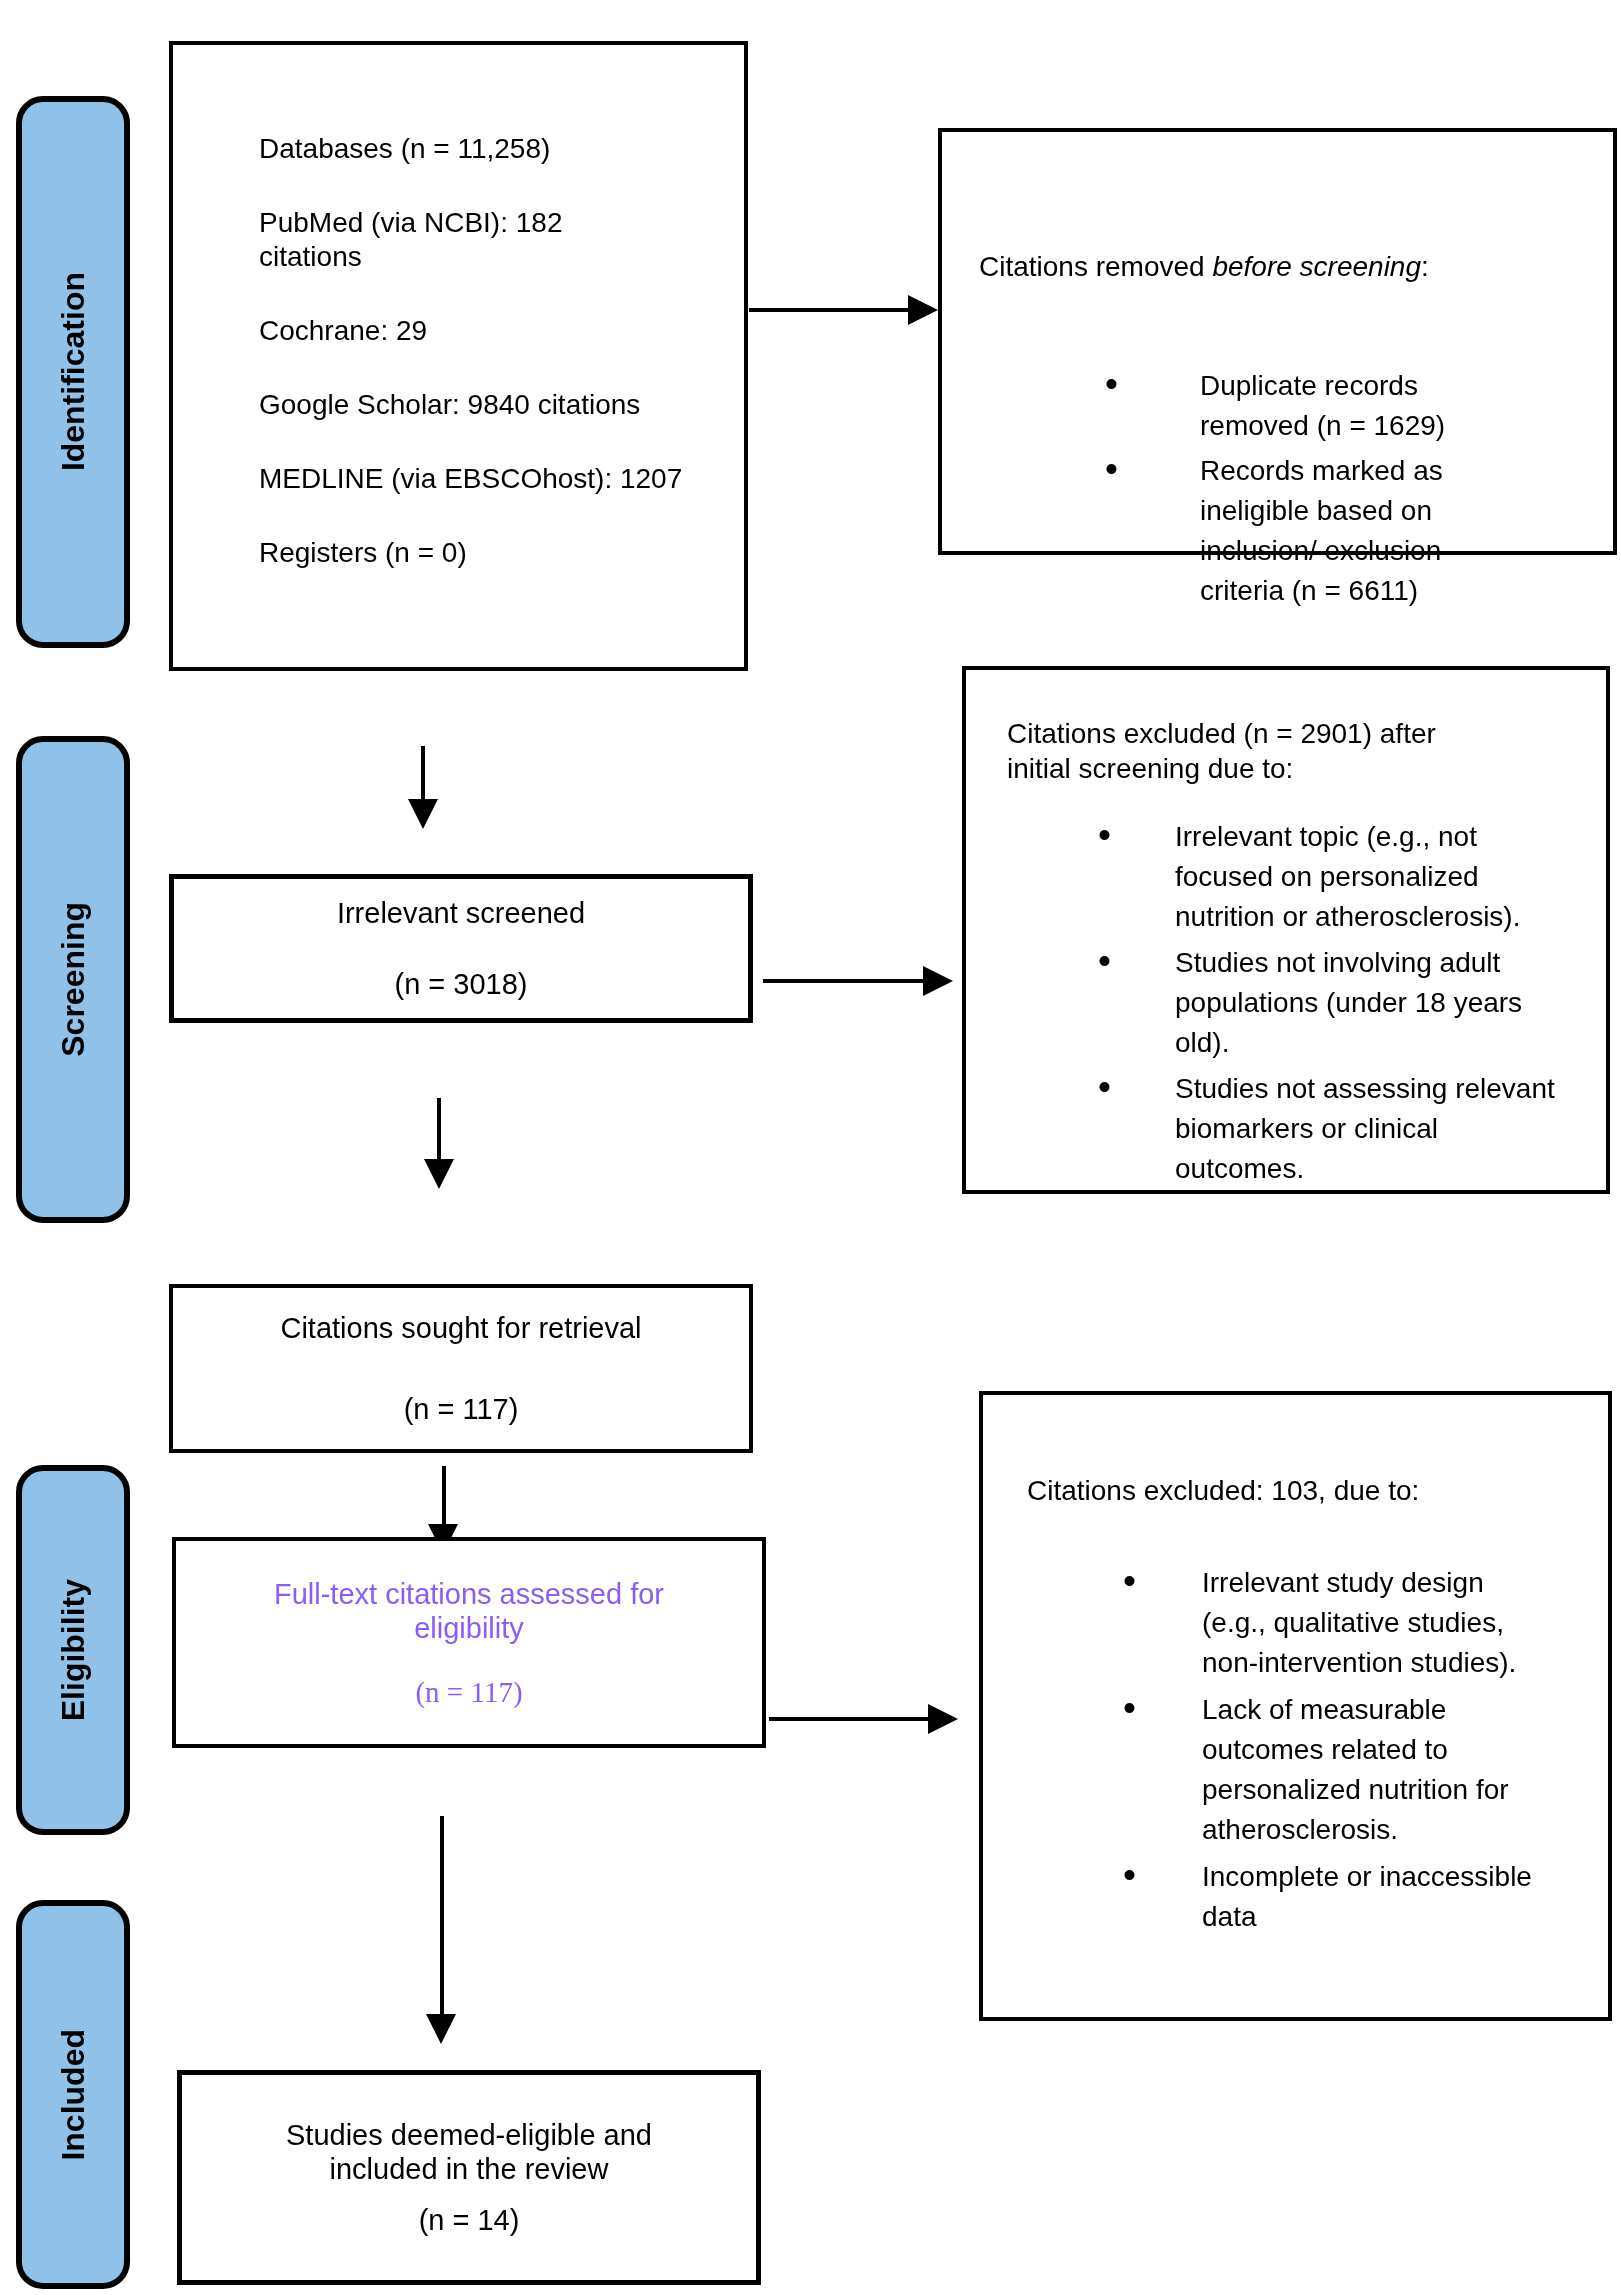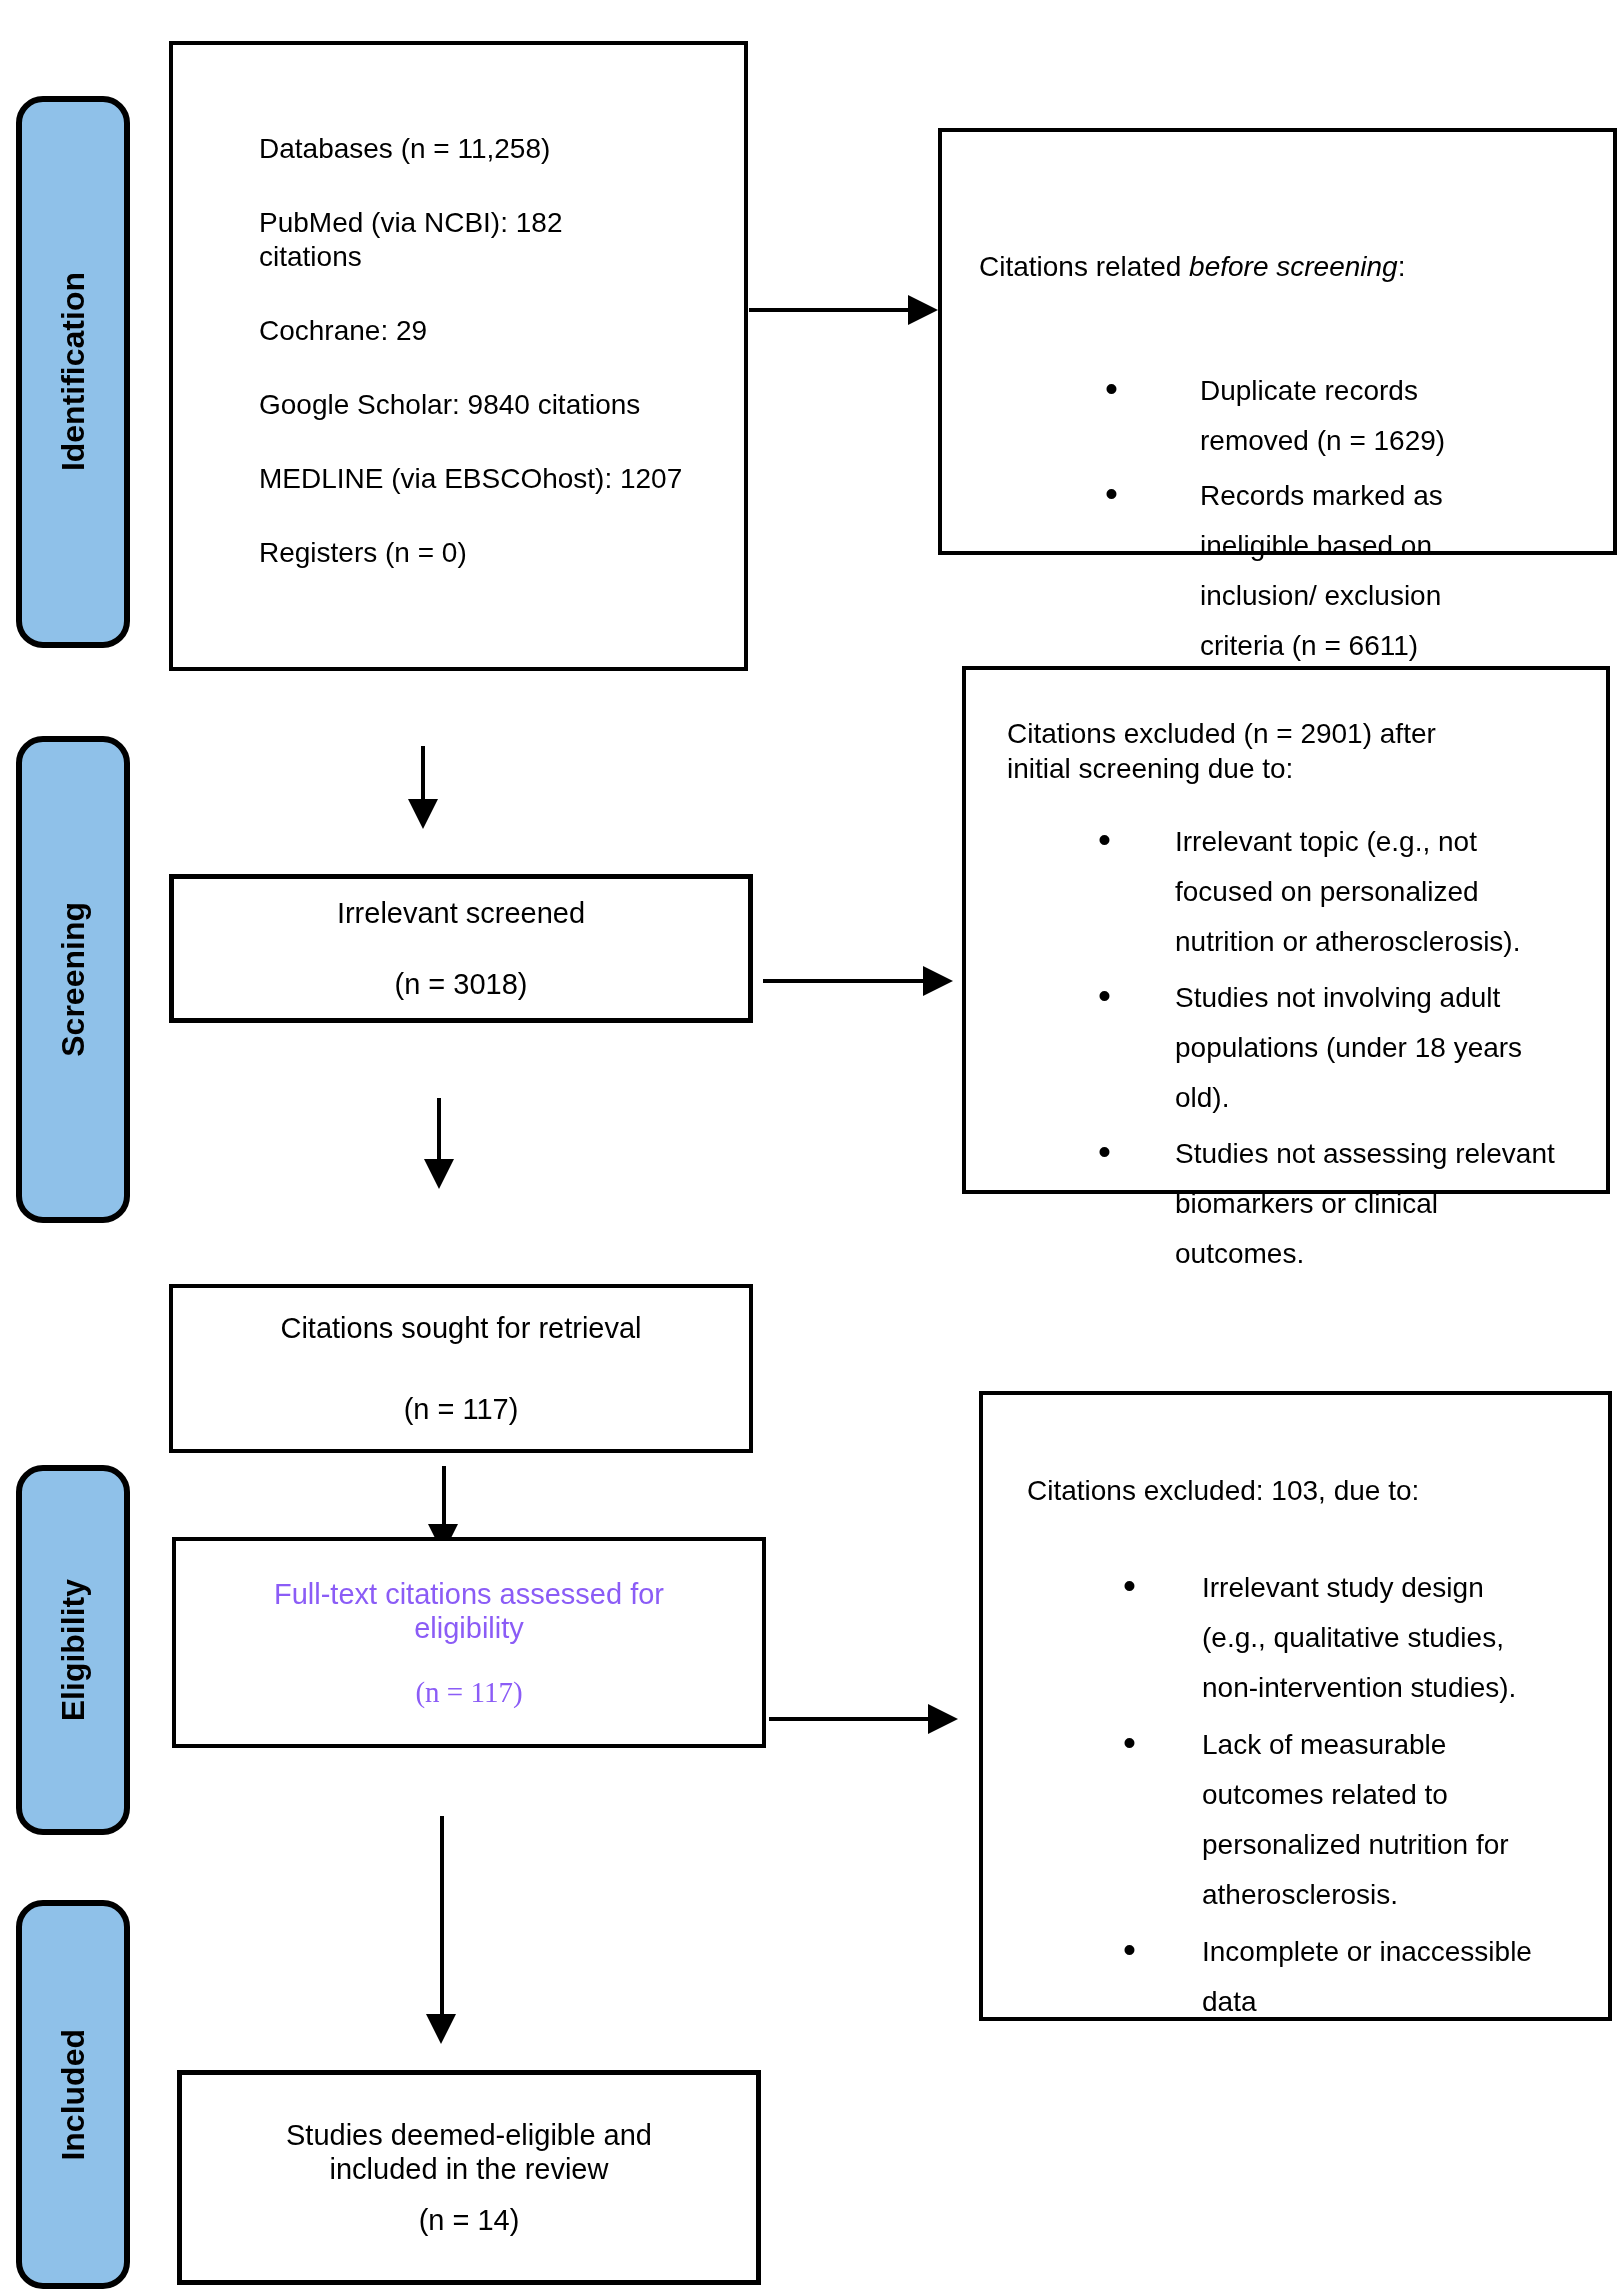--- a/index.html
+++ b/index.html
@@ -53,21 +53,21 @@
   .italic{font-style:italic;}
   
   ul.bullets{
     list-style:none;
     margin:0;
     padding:0;
   }
   ul.bullets li{
     position:relative;
     white-space:pre-line;
-    line-height:50px;
+    line-height:40px;
   }
   ul.bullets li::before{
     content:"\2022";
     position:absolute;
     left:0;
     top:-2px;
     font-size:37px;
   }
   
   ul.itemlist{
@@ -121,21 +121,21 @@
 citations</li>
         <li>Cochrane: 29</li>
         <li>Google Scholar: 9840 citations</li>
         <li>MEDLINE (via EBSCOhost): 1207</li>
         <li>Registers (n = 0)</li>
       </ul>
   </div>
 
   <div class="wbox" style="left: 938px; top: 128px; width: 679px; height: 427px; padding: 82px 26px 0px 37px; border-color: rgb(0, 0, 0); color: rgb(0, 0, 0);">
     <div class="title">
-      <span>Citations related </span><span class="italic">before screening</span><span>:</span>
+      <span>Citations removed </span><span class="italic">before screening</span><span>:</span>
     </div>
     <ul class="bullets" style="margin:82px 0 0 126px;">
         <li style="padding-left: 95px; margin-bottom: 5.1px;">Duplicate records
 removed (n = 1629)</li>
         <li style="padding-left: 95px; margin-bottom: 5.1px;">Records marked as
 ineligible based on
 inclusion/ exclusion
 criteria (n = 6611)</li>
       </ul>
   </div>

